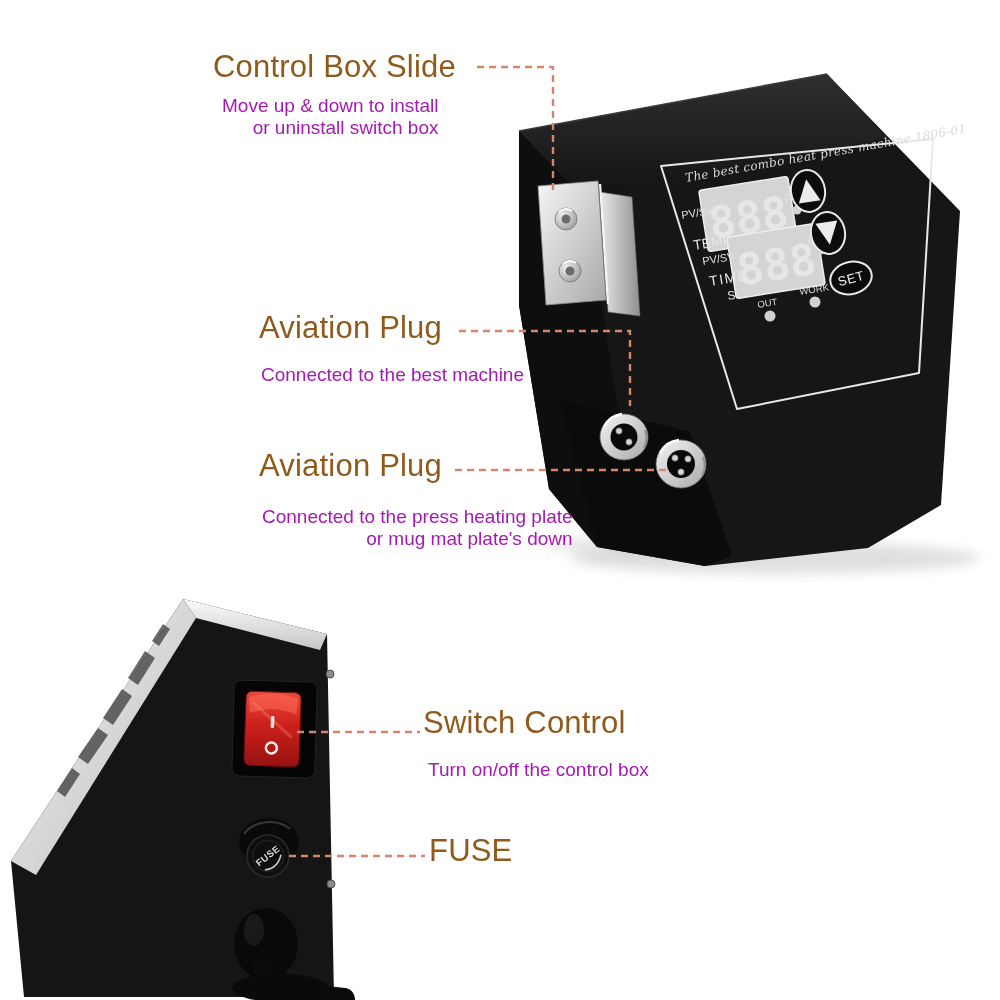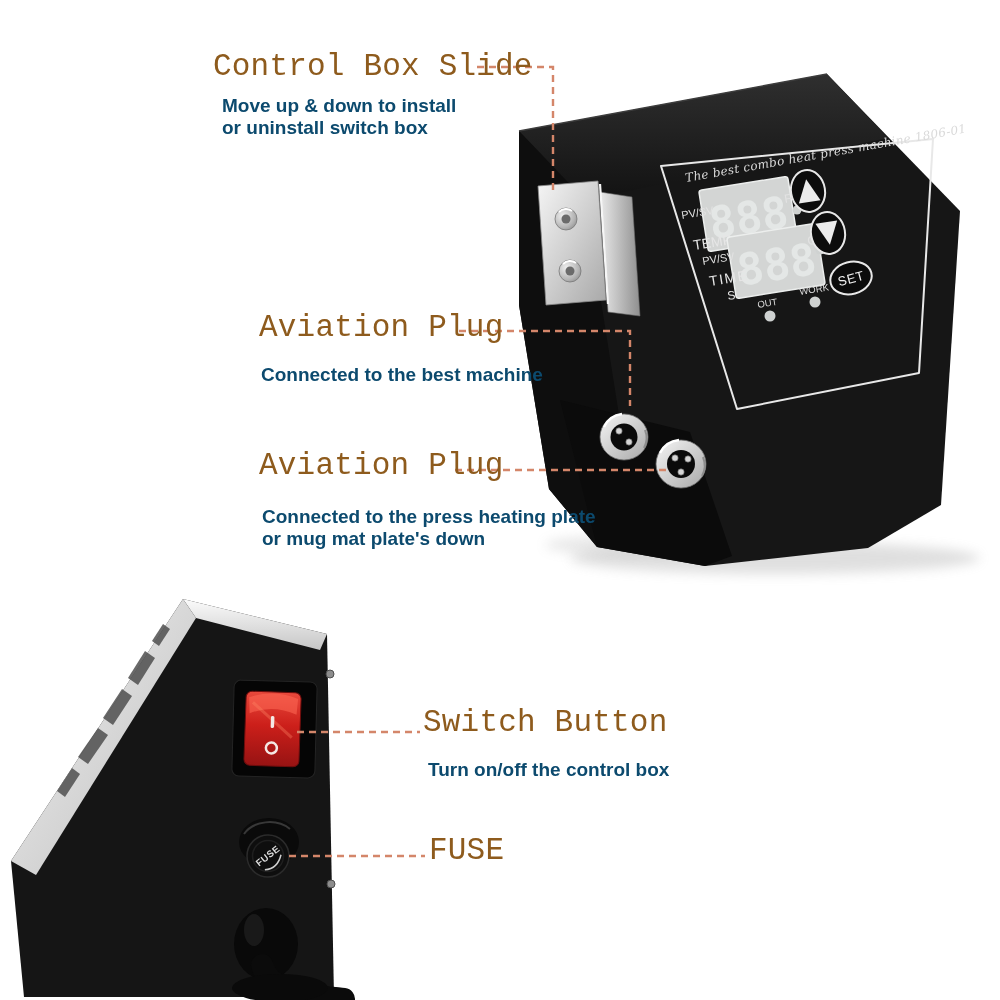--- a/index.html
+++ b/index.html
@@ -3,25 +3,25 @@
 <meta charset="utf-8">
 <style>
   html,body{margin:0;padding:0;background:#fff;}
   .canvas{
     position:relative;width:1000px;height:1000px;background:#ffffff;
     font-family:"Liberation Sans",sans-serif;overflow:hidden;
   }
   #art{position:absolute;left:0;top:0;}
   .ann-title{
     position:absolute;font-size:31px;font-weight:400;color:#8e5b1d;
-    letter-spacing:.2px;white-space:nowrap;line-height:1.05;font-family:Liberation Mono, monospace;
+    letter-spacing:.2px;white-space:nowrap;line-height:1.05;
   }
   .ann-desc{
-    position:absolute;font-size:19px;font-weight:700;color:#0c4a6e;
-    line-height:22px;white-space:nowrap;
+    position:absolute;font-size:19px;font-weight:400;color:#a21caf;
+    line-height:22px;white-space:nowrap;text-align:right;
   }
   .ann-desc .l2{margin-left:5px;}
   svg text{font-family:"Liberation Sans",sans-serif;}
   .brand{font-family:"DejaVu Serif",serif;font-style:italic;}
   .digits{font-family:"DejaVu Sans Mono",monospace;font-weight:bold;}
 </style>
 </head>
 <body>
 
 <div class="canvas">
@@ -213,20 +213,20 @@
 <div class="ann-desc" style="left:261px;top:364px">
   <div>Connected to the best machine</div>
 </div>
 
 <div class="ann-title" style="left:259px;top:450px">Aviation Plug</div>
 <div class="ann-desc" style="left:262px;top:506px">
   <div>Connected to the press heating plate</div>
   <div>or mug mat plate's down</div>
 </div>
 
-<div class="ann-title" style="left:423px;top:707px">Switch Button</div>
+<div class="ann-title" style="left:423px;top:707px">Switch Control</div>
 <div class="ann-desc" style="left:428px;top:759px">
   <div>Turn on/off the control box</div>
 </div>
 
 <div class="ann-title" style="left:429px;top:835px">FUSE</div>
 
 </div>
 
 </body></html>

